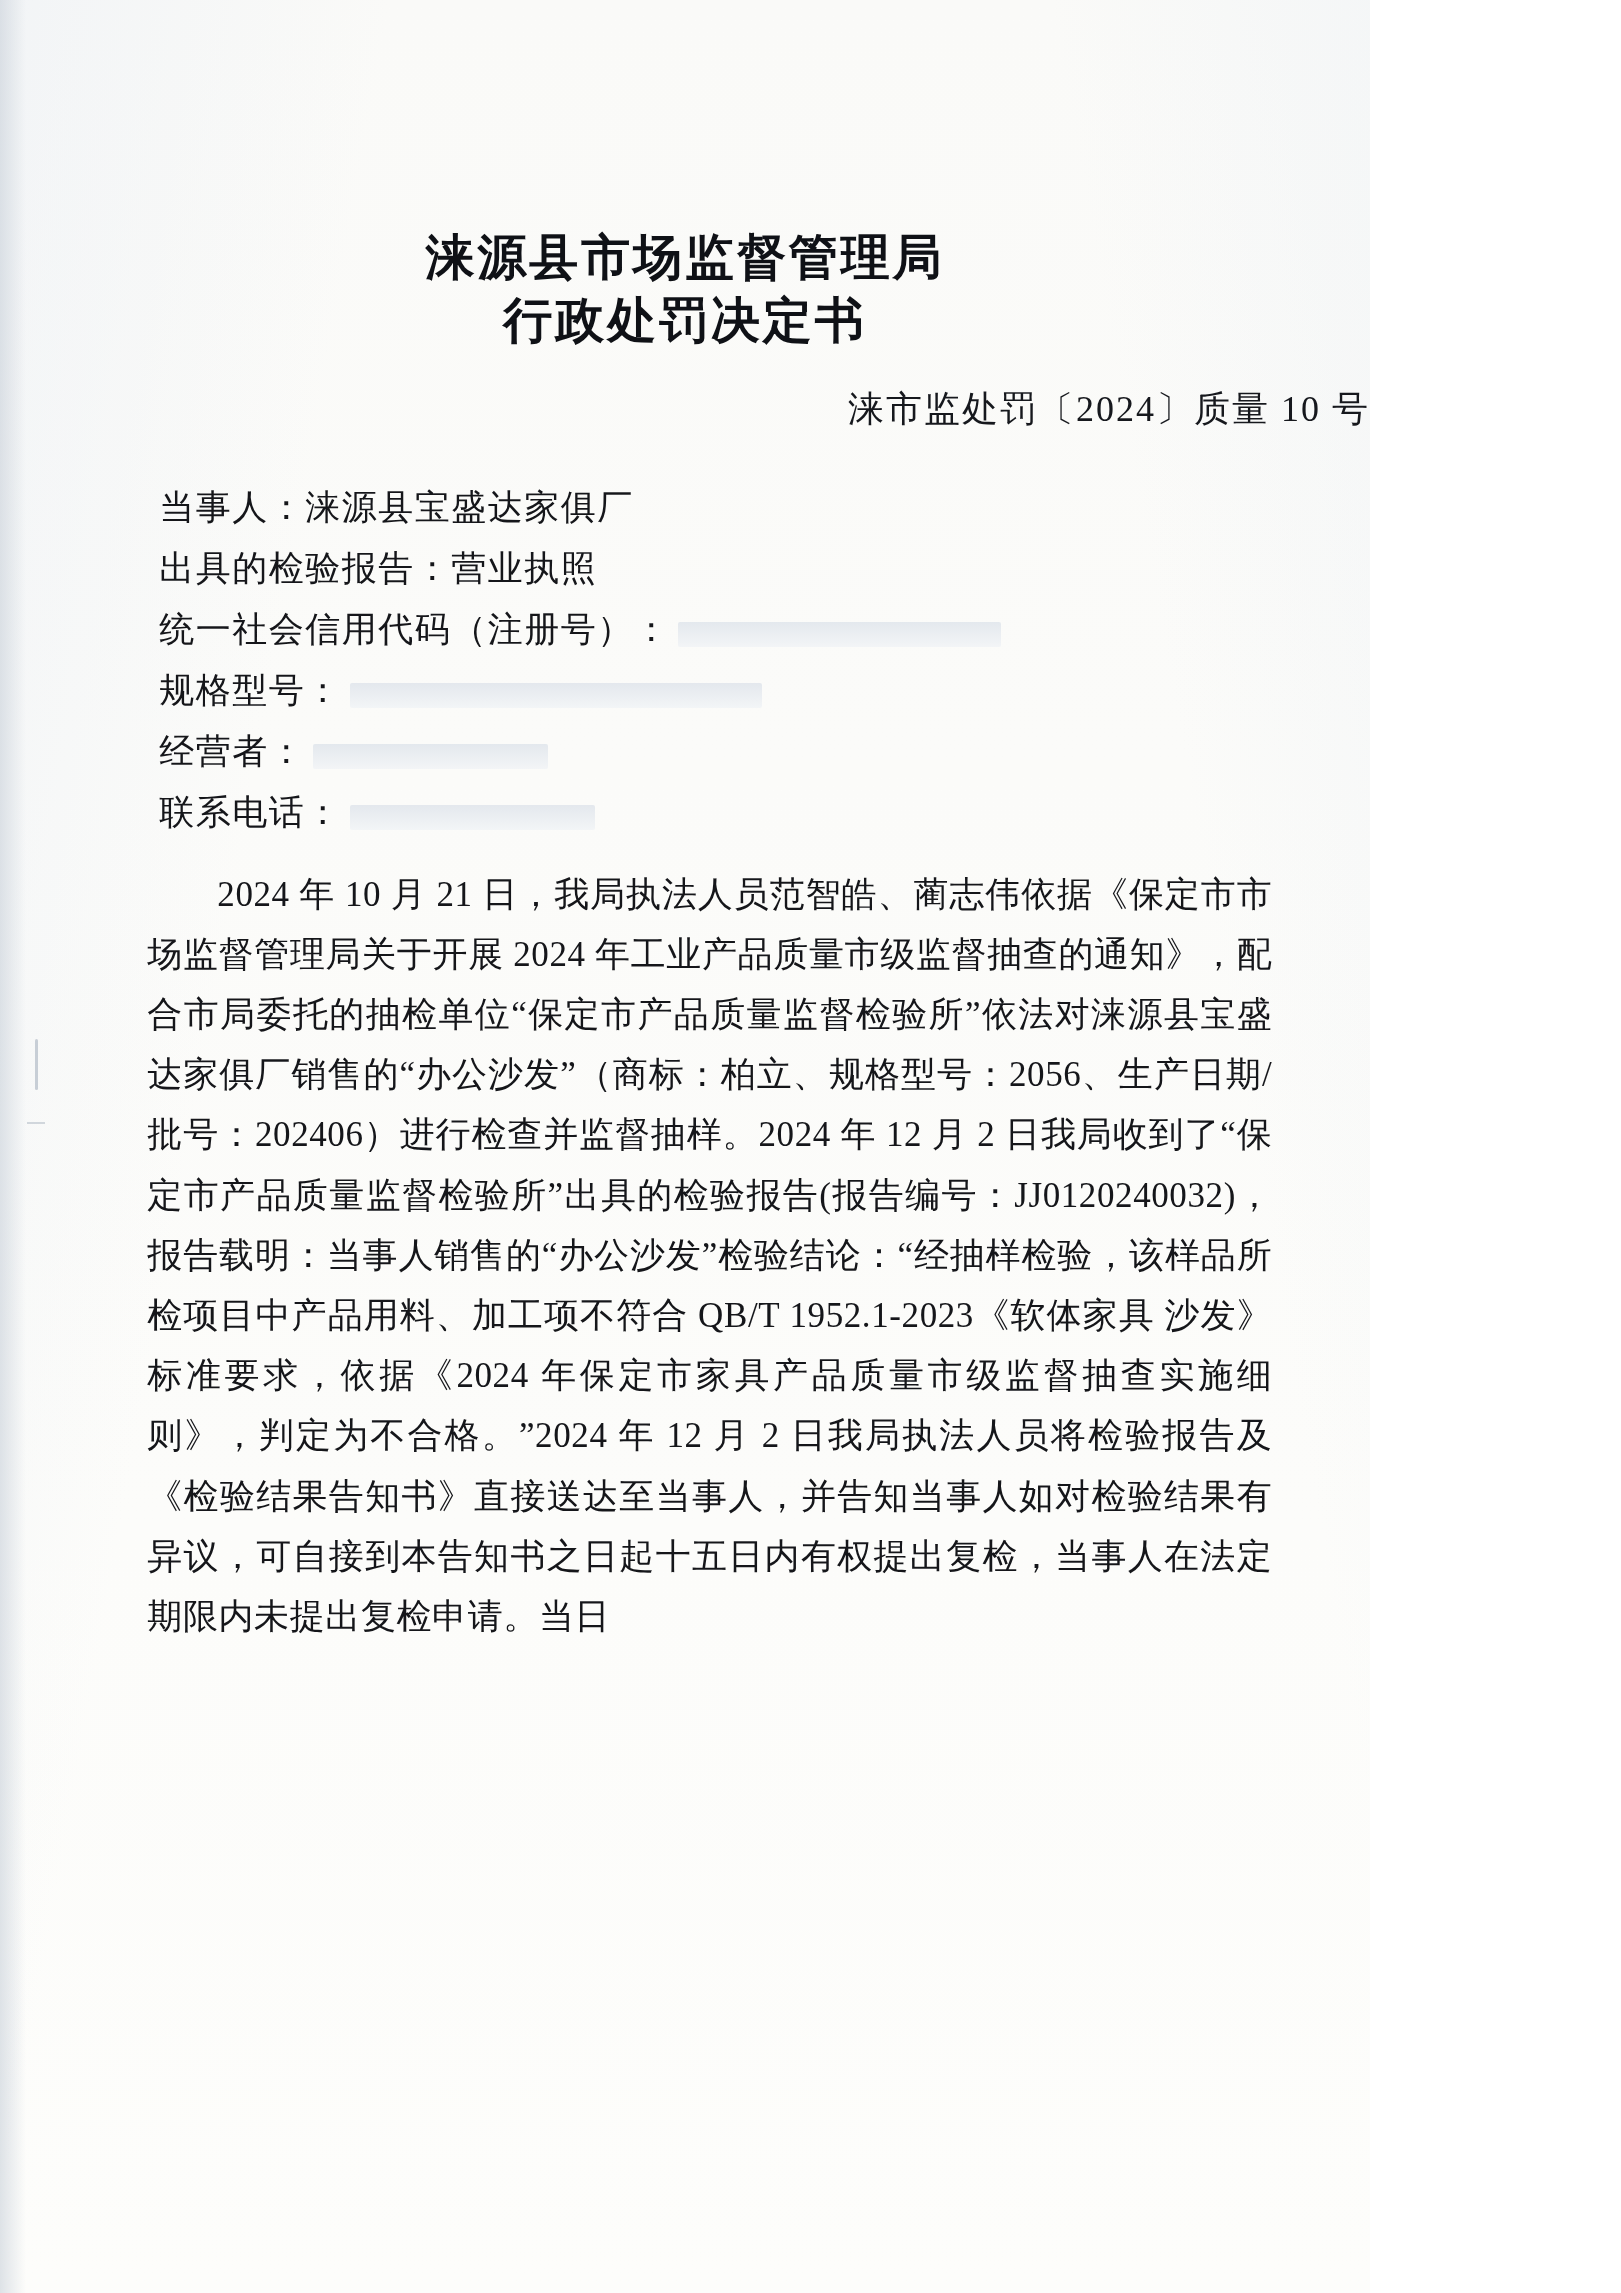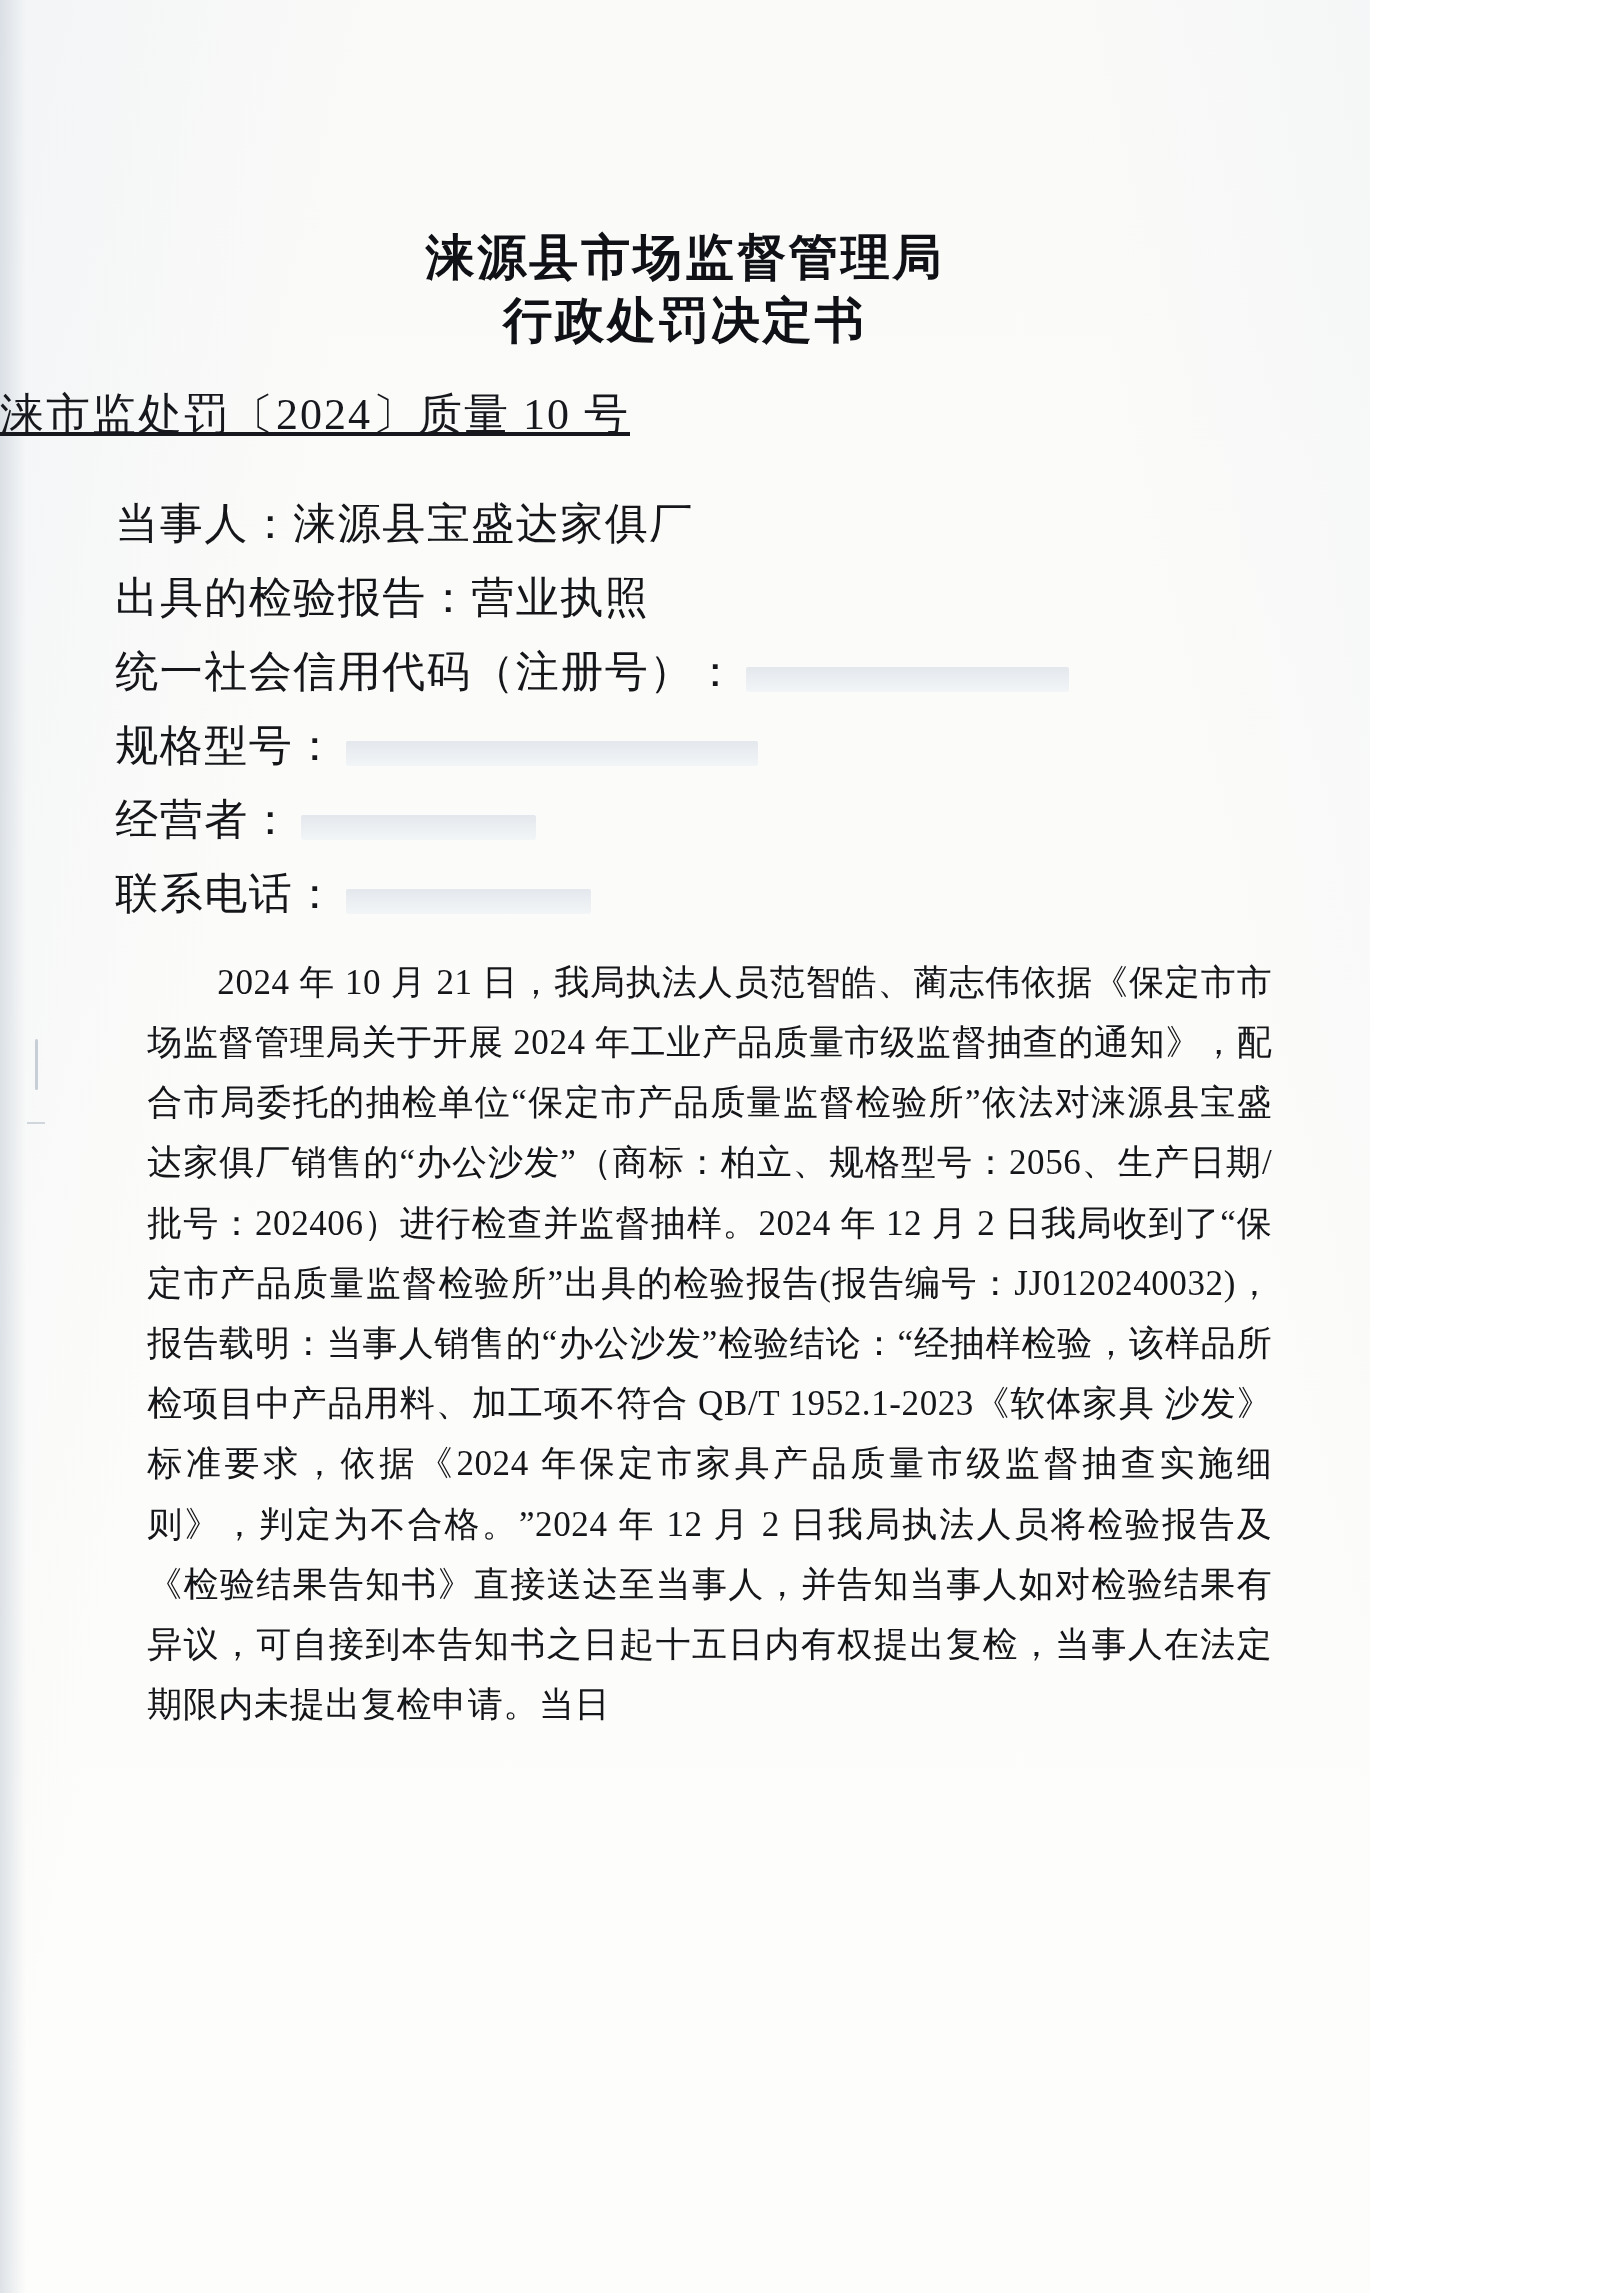--- a/index.html
+++ b/index.html
@@ -63,38 +63,38 @@
   .title-line {
     font-family: "DejaVu Sans", "Liberation Sans", sans-serif;
     font-weight: 700;
     font-size: 49px;
     letter-spacing: 2.9px;
     line-height: 1.28;
     color: #0f1116;
   }
   .doc-number {
     margin-top: 33px;
-    text-align: left;
-    font-size: 44px;
+    text-align: right;
+    font-size: 36px;
     letter-spacing: 2px;
     color: #16181d;
-    text-decoration: underline;
   }
 
   .body-block {
     margin: 0 auto;
     width: 1157px;
     padding-left: 17.6px;
   }
   .field-line {
-    font-size: 43px;
+    font-size: 35px;
     line-height: 1.63;
     letter-spacing: 1.5px;
     white-space: nowrap;
     margin-top: 3.9px;
+    margin-left: 44px;
   }
   .field-line:first-child {
     margin-top: 45px;
   }
   .redact {
     display: inline-block;
     vertical-align: -5.9px;
     height: 25.5px;
     background: linear-gradient(180deg, rgba(225,230,236,0.9), rgba(240,243,246,0.75));
     border-radius: 2px;

